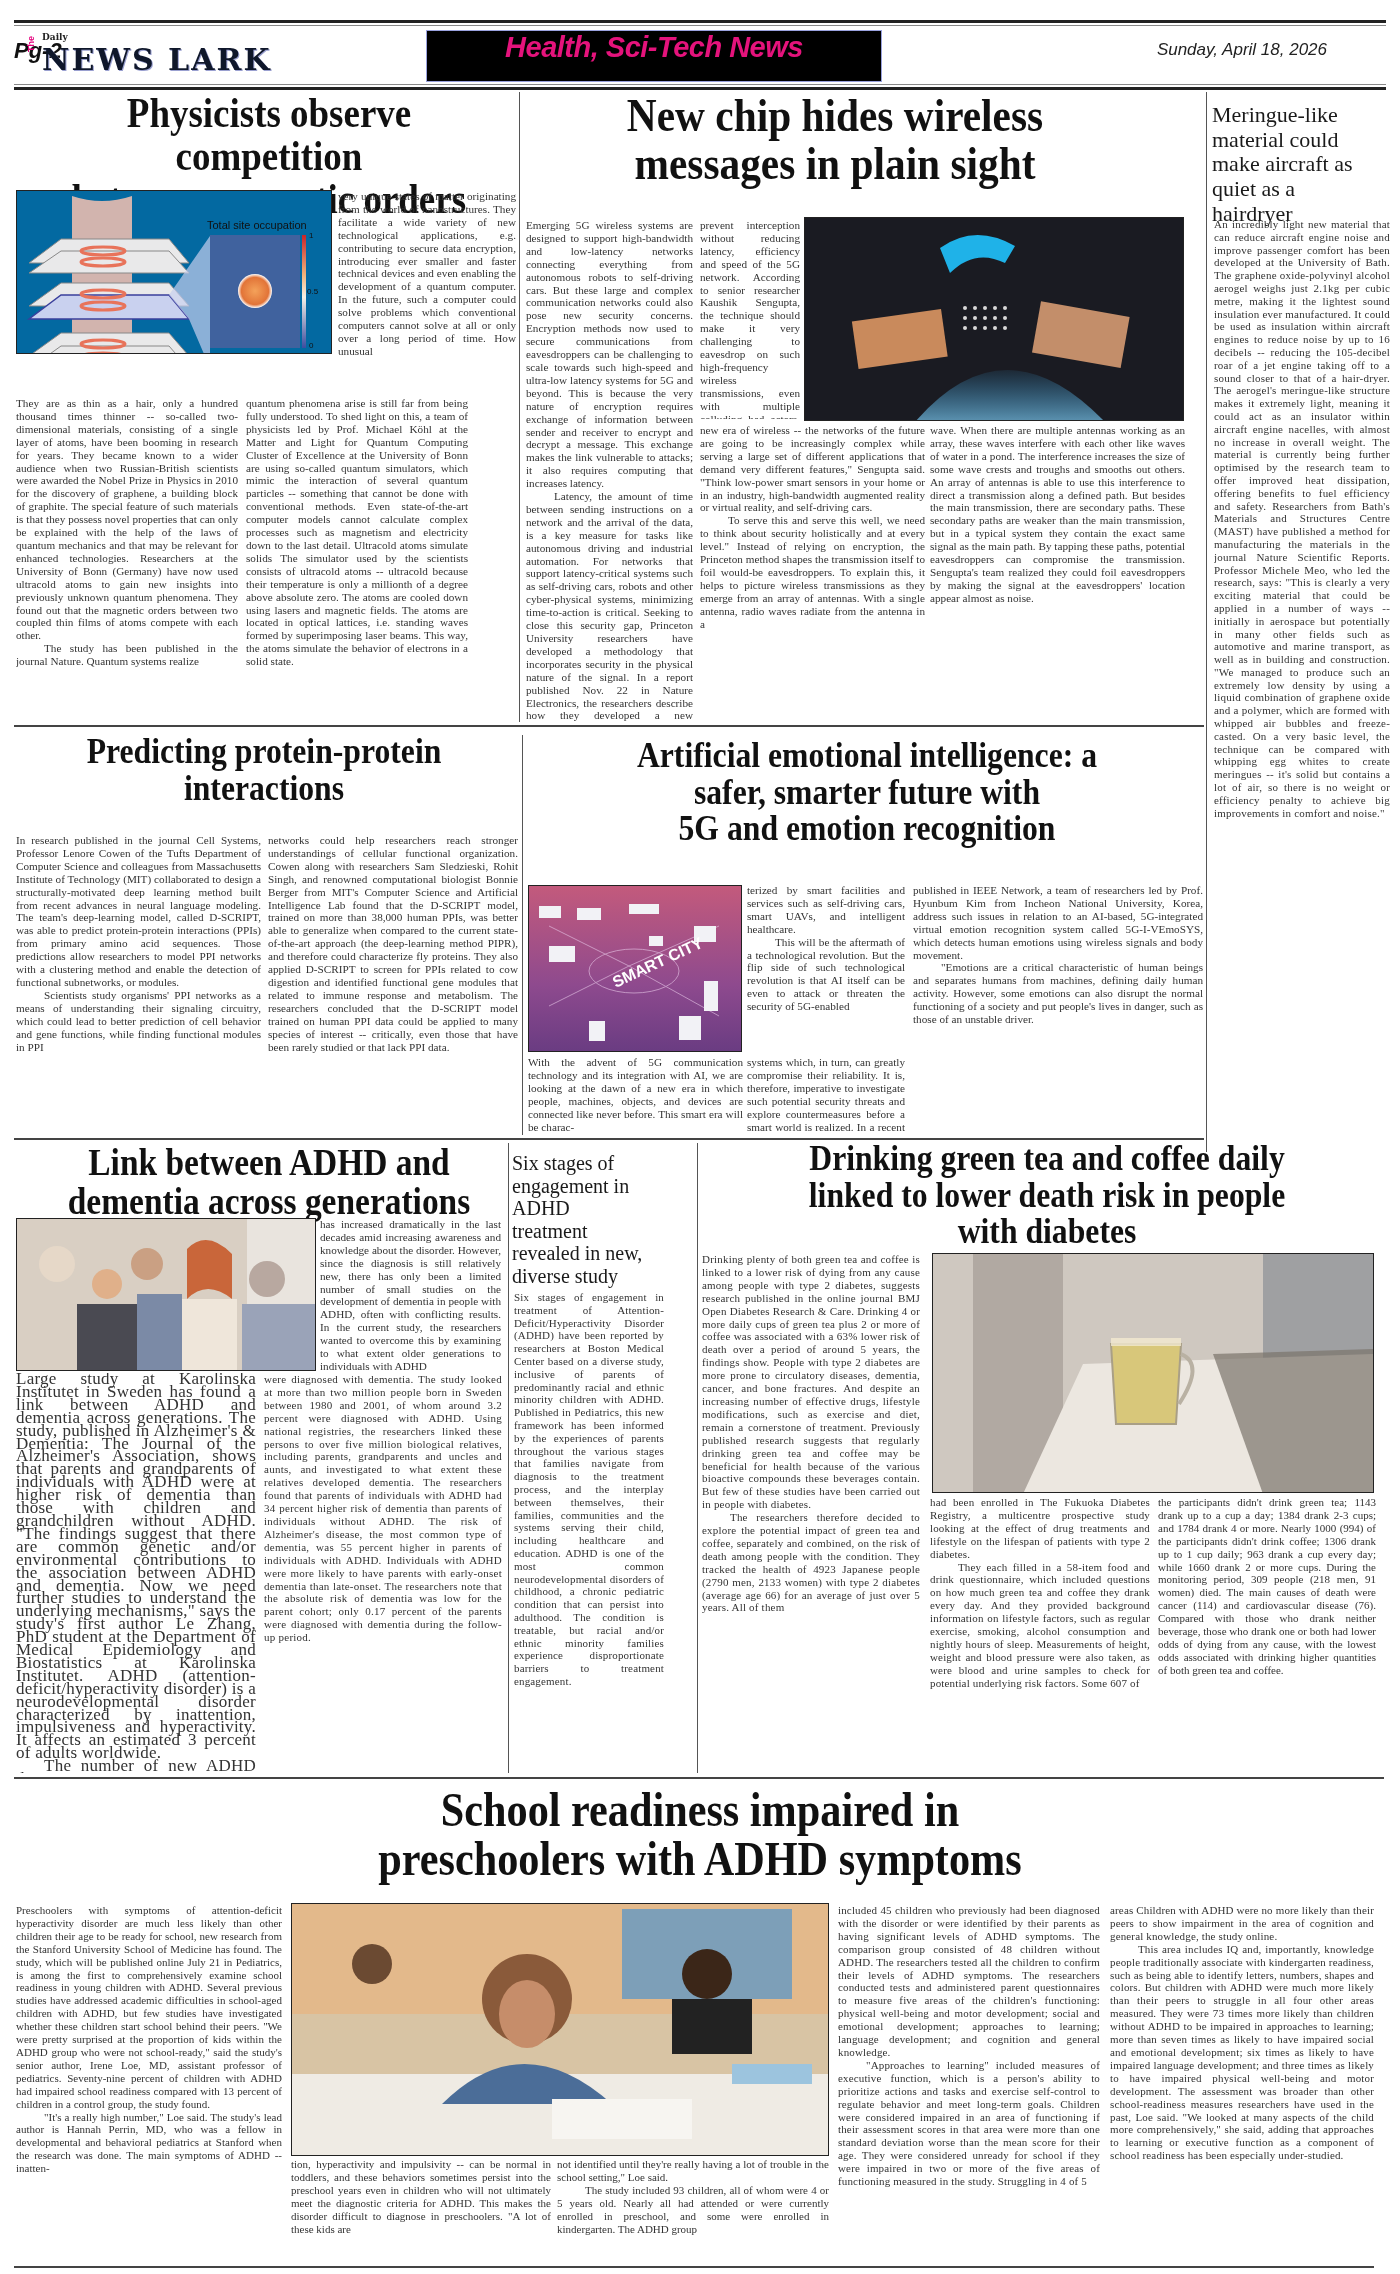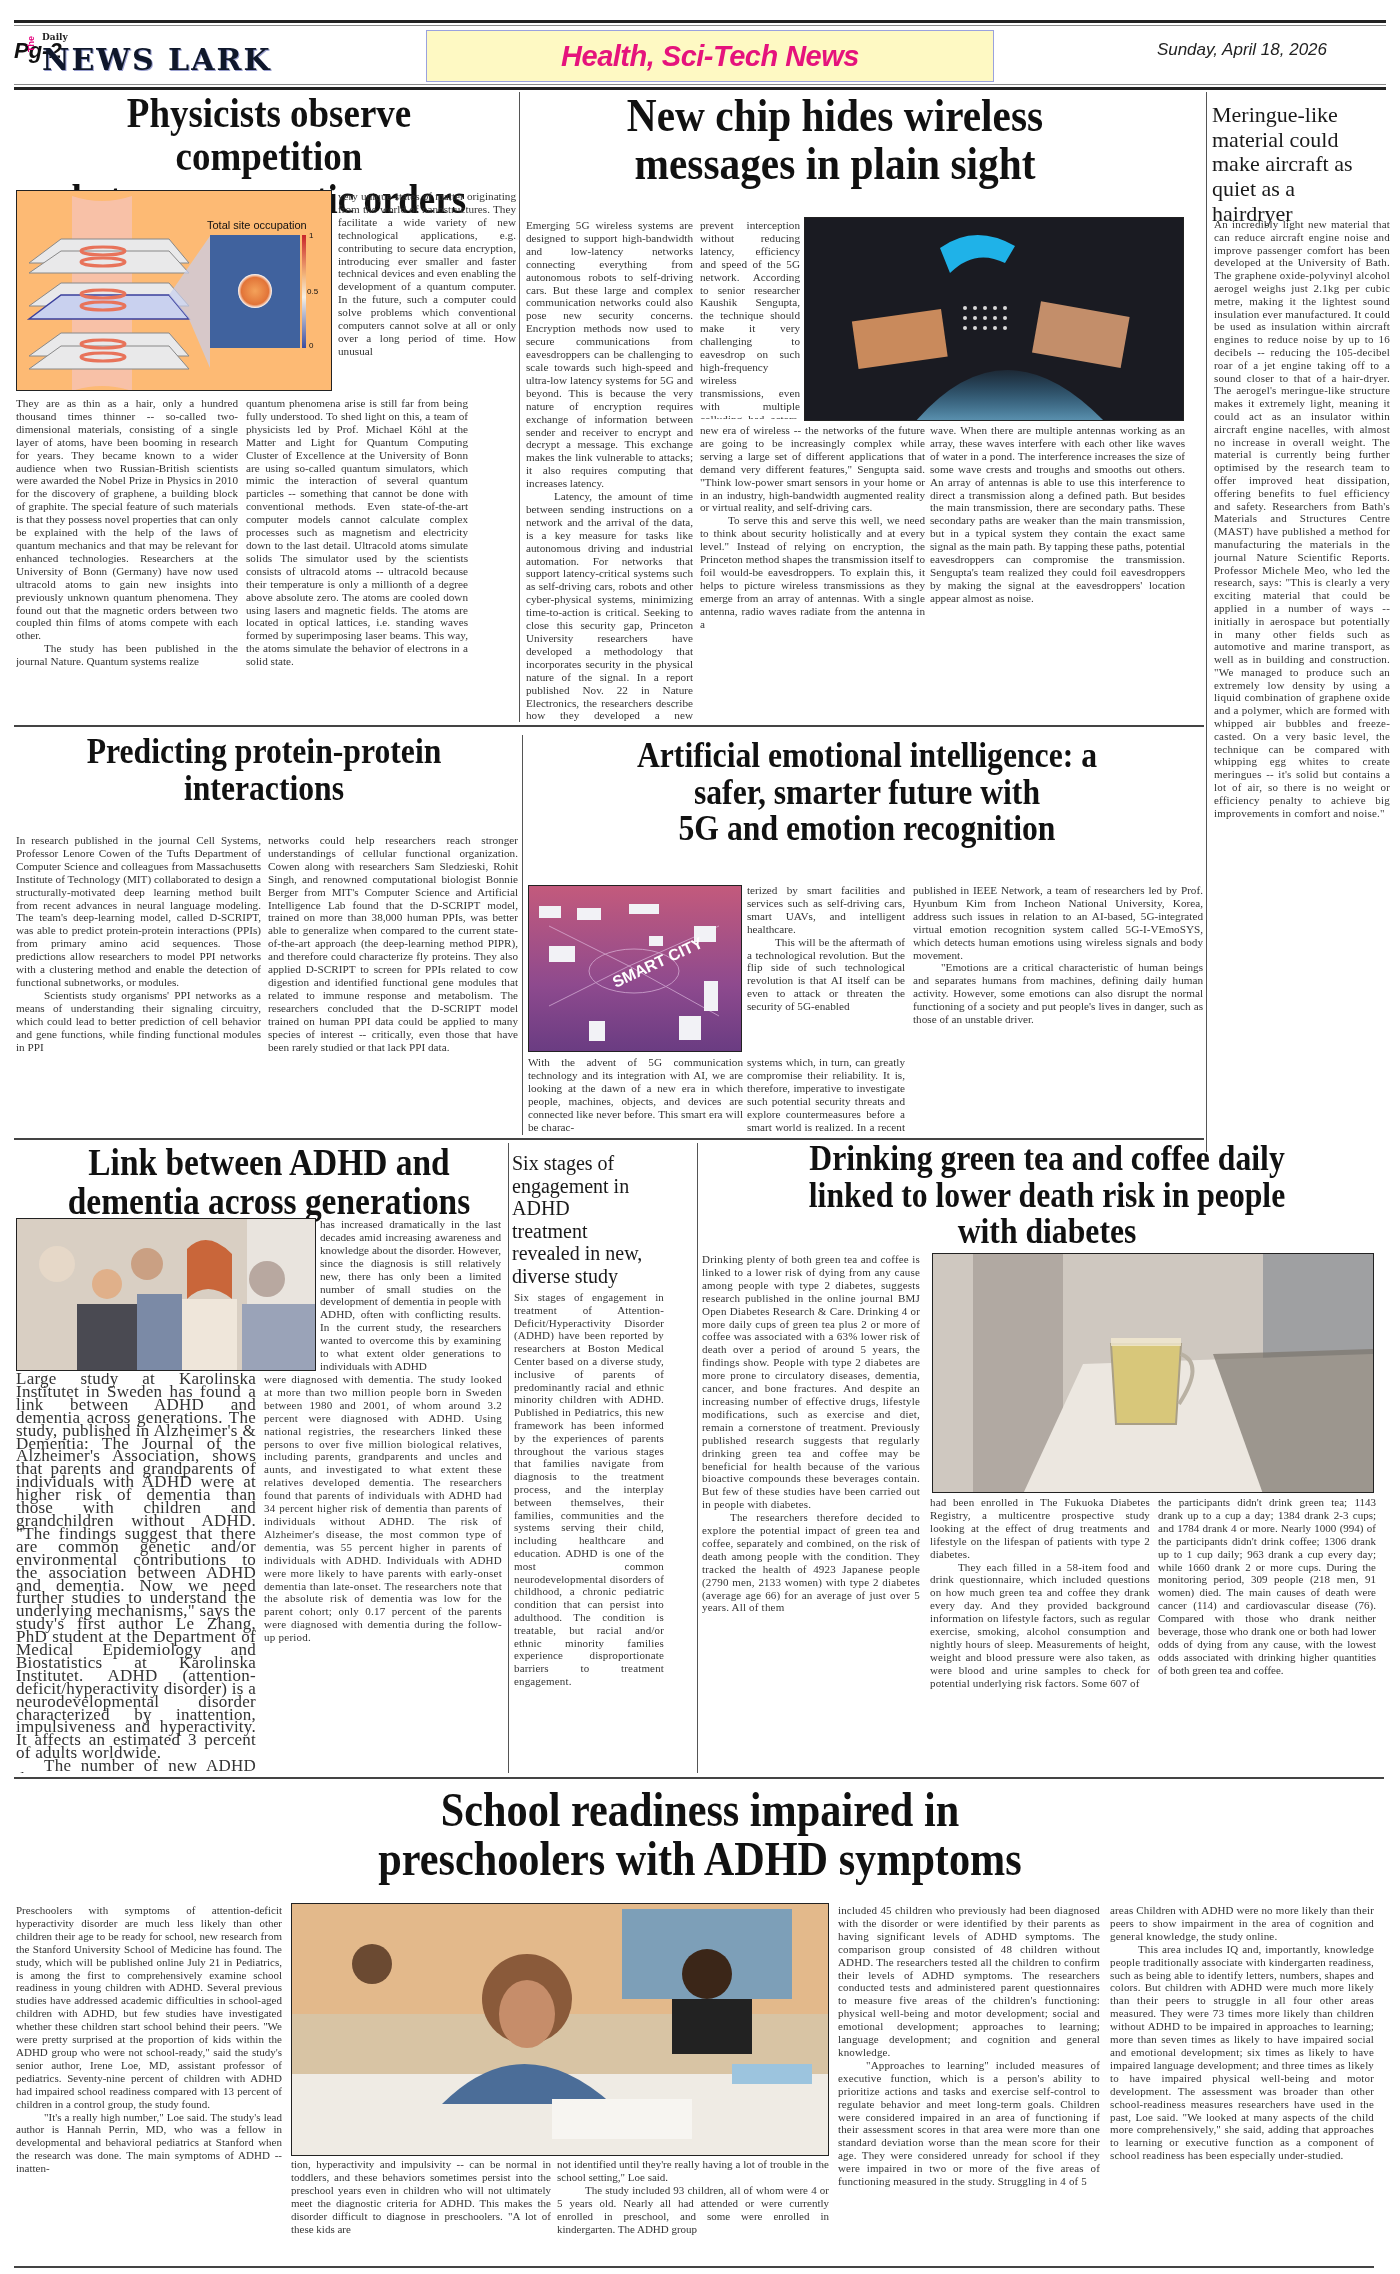--- a/index.html
+++ b/index.html
@@ -7,21 +7,21 @@
 body{position:relative;font-family:"Liberation Serif","DejaVu Serif",serif;color:#2a2a2a}
 .rule-thick{position:absolute;left:14px;right:14px;height:3px;background:#222}
 .rule-thin{position:absolute;left:14px;right:14px;height:1px;background:#888}
 .vrule{position:absolute;width:1px;background:#555}
 .hrule{position:absolute;height:2px;background:#444}
 
 .pg{position:absolute;left:14px;top:38px;font-family:"Liberation Sans",sans-serif;font-weight:bold;font-style:italic;font-size:22px;color:#111}
 .logo-daily{position:absolute;left:42px;top:32px;font-family:"DejaVu Serif",serif;font-weight:bold;font-size:9px;color:#222}
 .logo-the{position:absolute;left:26px;top:52px;font-family:"Liberation Sans",sans-serif;font-weight:bold;font-size:9px;color:#e4007c;transform:rotate(-90deg);transform-origin:left top}
 .logo-name{position:absolute;left:42px;top:42px;font-family:"DejaVu Serif",serif;font-weight:bold;font-size:30px;letter-spacing:2px;color:#0f172a;text-shadow:1px 1px 0 #9aa0d0}
-.section-box{position:absolute;left:426px;top:30px;width:568px;height:52px;background:#fef9c3;border:1px solid #9aa2de;display:flex;align-items:center;justify-content:center}
+.section-box{position:absolute;left:426px;top:30px;width:456px;height:52px;background:#000000;border:1px solid #9aa2de;display:flex;align-items:flex-start;justify-content:center}
 .section-title{font-family:"Liberation Sans",sans-serif;font-weight:bold;font-style:italic;font-size:29px;color:#e5137c;letter-spacing:-0.5px}
 .date{position:absolute;right:73px;top:40px;font-family:"Liberation Sans",sans-serif;font-style:italic;font-size:17px;color:#222}
 
 .hl{position:absolute;text-align:center;font-family:"Liberation Serif",serif;font-weight:bold;color:#111;line-height:1.02;transform:scaleX(0.88);transform-origin:center top}
 .hl-light{position:absolute;text-align:left;font-family:"Liberation Serif",serif;font-weight:normal;color:#1a1a1a;line-height:1.12}
 
 .col{position:absolute;font-size:11.2px;line-height:12.9px;text-align:justify;color:#333;overflow:hidden}
 .col p{margin:0}
 .col p.ind{text-indent:28px}
 
@@ -42,21 +42,21 @@
   <span class="section-title">Health, Sci-Tech News</span>
 </div>
 <div class="date">Sunday, April 18, 2026</div>
 <div class="rule-thin" style="top:84px"></div>
 <div class="rule-thick" style="top:87px"></div>
 
 <div class="hl" style="left:14px;top:92px;width:510px;font-size:42px">
   <div>Physicists observe competition</div>
     <div>between magnetic orders</div>
 </div>
-<div class="img" style="left:16px;top:190px;width:316px;height:201px;background:#fdba74;border:1.5px solid #222">
+<div class="img" style="left:16px;top:190px;width:316px;height:164px;background:#0369a1;border:1.5px solid #222">
   <svg width="316" height="205">
     <defs>
         <linearGradient id="cb" x1="0" y1="0" x2="0" y2="1">
           <stop offset="0" stop-color="#c8242a"></stop>
           <stop offset="0.35" stop-color="#f0b27a"></stop>
           <stop offset="0.55" stop-color="#f5f0e6"></stop>
           <stop offset="1" stop-color="#3b4da0"></stop>
         </linearGradient>
     <radialGradient id="dot" cx="0.5" cy="0.5" r="0.5">
           <stop offset="0" stop-color="#f4a25a"></stop>

